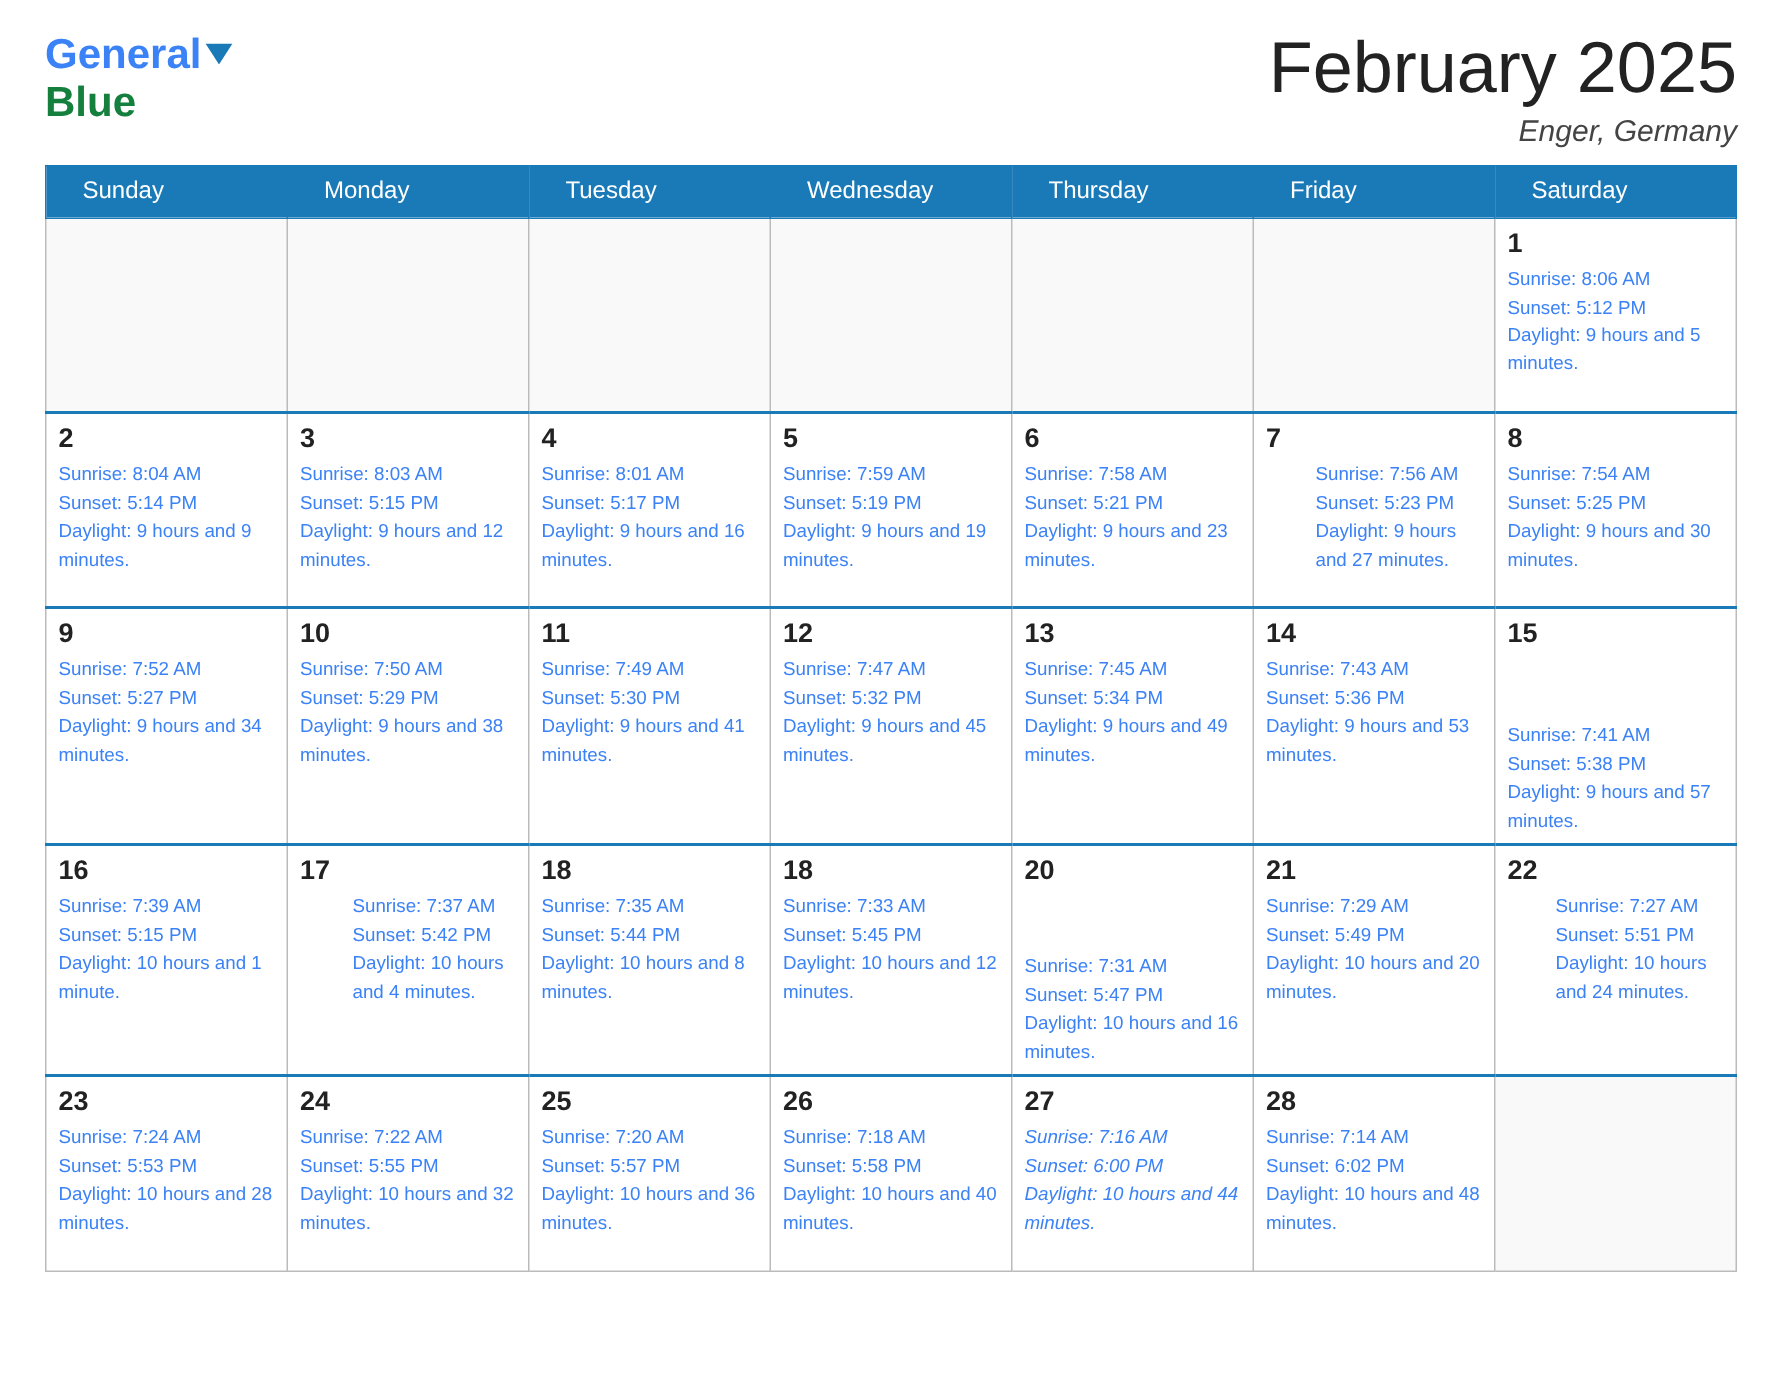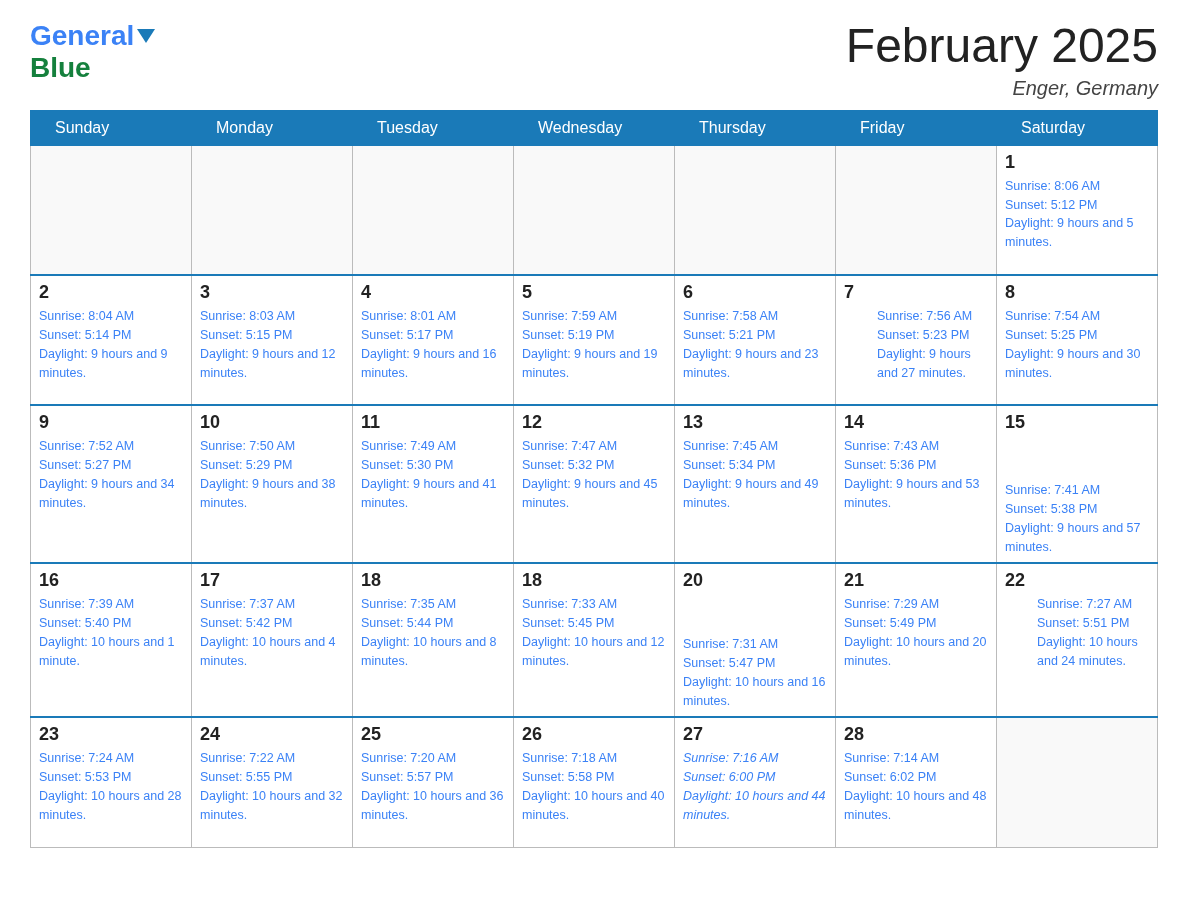--- a/index.html
+++ b/index.html
@@ -218,26 +218,26 @@
           <div class="day-number">15</div>
           <div class="day-info" style="white-space: pre-line; margin-top: 48px;">Sunrise: 7:41 AM
 Sunset: 5:38 PM
 Daylight: 9 hours and 57 minutes.</div>
         </td>
       </tr>
       <tr class="row-border-top">
         <td>
           <div class="day-number">16</div>
           <div class="day-info" style="white-space: pre-line;">Sunrise: 7:39 AM
-Sunset: 5:40 PM
+Sunset: 5:15 PM
 Daylight: 10 hours and 1 minute.</div>
         </td>
         <td>
           <div class="day-number">17</div>
-          <div class="day-info" style="white-space: pre-line;">Sunrise: 7:37 AM
+          <div class="day-info" style="white-space: pre-line; margin-left: 35px;">Sunrise: 7:37 AM
 Sunset: 5:42 PM
 Daylight: 10 hours and 4 minutes.</div>
         </td>
         <td>
           <div class="day-number">18</div>
           <div class="day-info" style="white-space: pre-line;">Sunrise: 7:35 AM
 Sunset: 5:44 PM
 Daylight: 10 hours and 8 minutes.</div>
         </td>
         <td>

